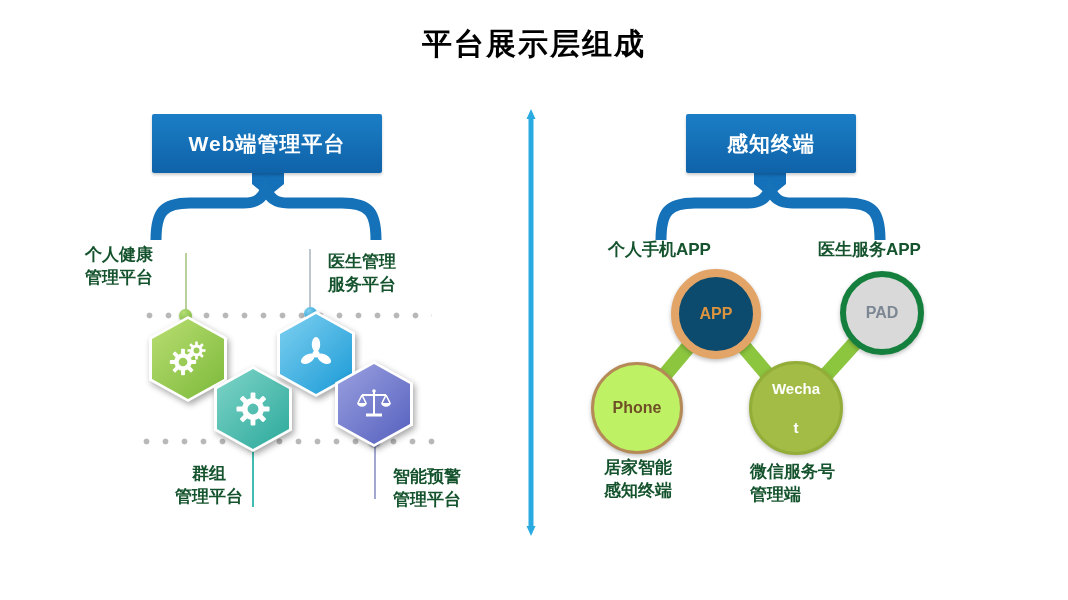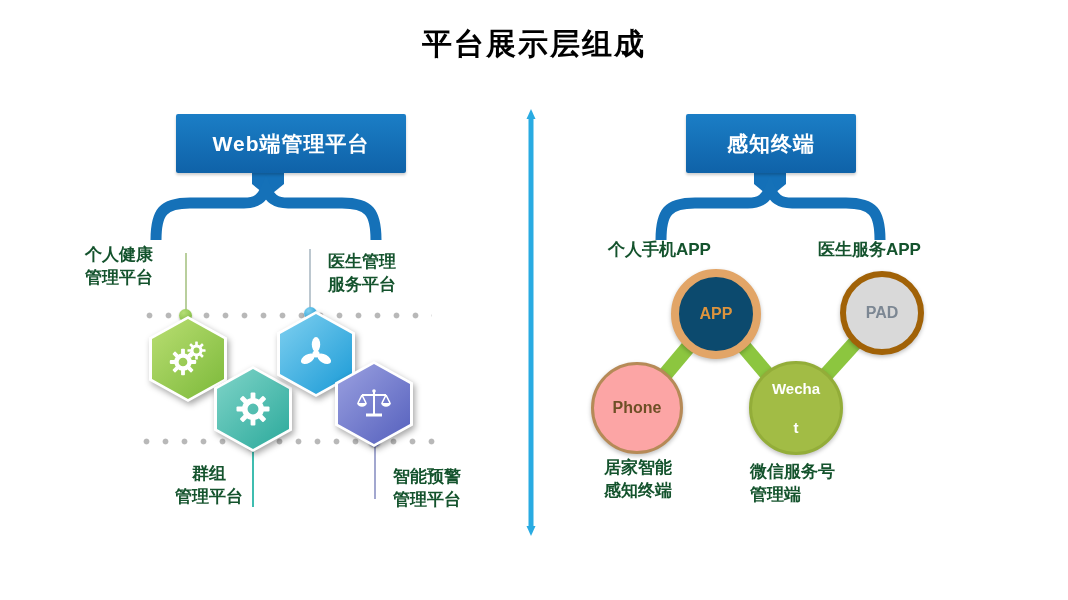--- a/index.html
+++ b/index.html
@@ -13,21 +13,21 @@
   .brace { stroke:#1571b8; stroke-width:11; fill:none; }
   .conn { stroke:#8cc63f; stroke-width:15; }
 
   .title { position:absolute; top:24px; left:0; width:100%; text-align:center;
            font-size:30px; font-weight:bold; color:#000; letter-spacing:2px; z-index:2; }
 
   .header-box { position:absolute; top:114px; height:59px;
     background:linear-gradient(180deg,#1b7ec6,#0f62a8); color:#fff; font-weight:bold;
     font-size:21px; display:flex; align-items:center; justify-content:center;
     letter-spacing:1px; z-index:2; border-radius:2px; box-shadow:0 2px 3px rgba(0,0,0,.2); }
-  .left-header { left:152px; width:230px;margin-left:24px; }
+  .left-header { left:152px; width:230px; }
   .right-header { left:686px; width:170px; }
 
   .label { position:absolute; font-weight:bold; font-size:17px; line-height:23px; color:#14532d; z-index:4; }
   .tl1 { left:85px;  top:243px; }
   .tl2 { left:328px; top:250px; }
   .bl1 { left:165px; top:462px; width:88px; text-align:center; }
   .bl2 { left:393px; top:465px; }
   .tr1 { left:608px; top:238px; }
   .tr2 { left:818px; top:238px; }
   .br1 { left:592px; top:456px; width:92px;  text-align:center; }
@@ -66,22 +66,22 @@
   .grad-blue   { background:linear-gradient(135deg,#7fd0f0,#1a9ad6); }
   .grad-purple { background:linear-gradient(135deg,#9aa0e0,#5560bd); }
   .hex-icon { width:40px; height:40px; }
 
   .circle { position:absolute; border-radius:50%; display:flex; flex-direction:column;
     align-items:center; justify-content:center; font-weight:bold; z-index:3;
     box-shadow:0 2px 4px rgba(0,0,0,.25); }
   .app-circle    { left:671px; top:269px; width:90px; height:90px; background:#0c4a6e;
                    border:8px solid #e2a567; color:#dd943e; font-size:16px; }
   .pad-circle    { left:840px; top:271px; width:84px; height:84px; background:#d9d9d9;
-                   border:6px solid #a16207; color:#7c8793; font-size:16px; }
-  .phone-circle  { left:591px; top:362px; width:92px; height:92px; background:#fca5a5;
+                   border:6px solid #15803d; color:#7c8793; font-size:16px; }
+  .phone-circle  { left:591px; top:362px; width:92px; height:92px; background:#bef264;
                    border:3px solid #b68a57; color:#6e4f26; font-size:16px; }
   .wechat-circle { left:749px; top:361px; width:94px; height:94px; background:#a2bc45;
                    border:3px solid #93ad39; color:#fff; font-size:15px; line-height:18px; text-align:center;gap:21px; }
 </style>
 </head>
 <body>
 
 <svg width="0" height="0" style="position:absolute" aria-hidden="true">
   <defs>
     <g id="gear">

